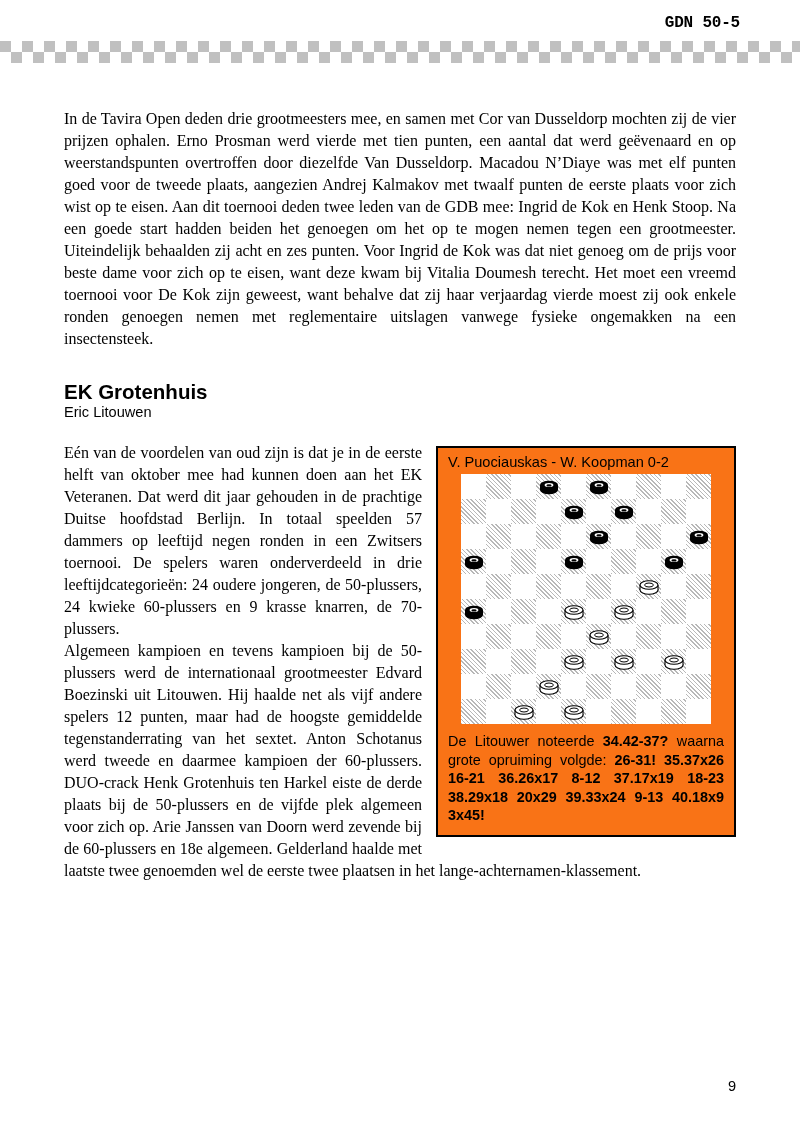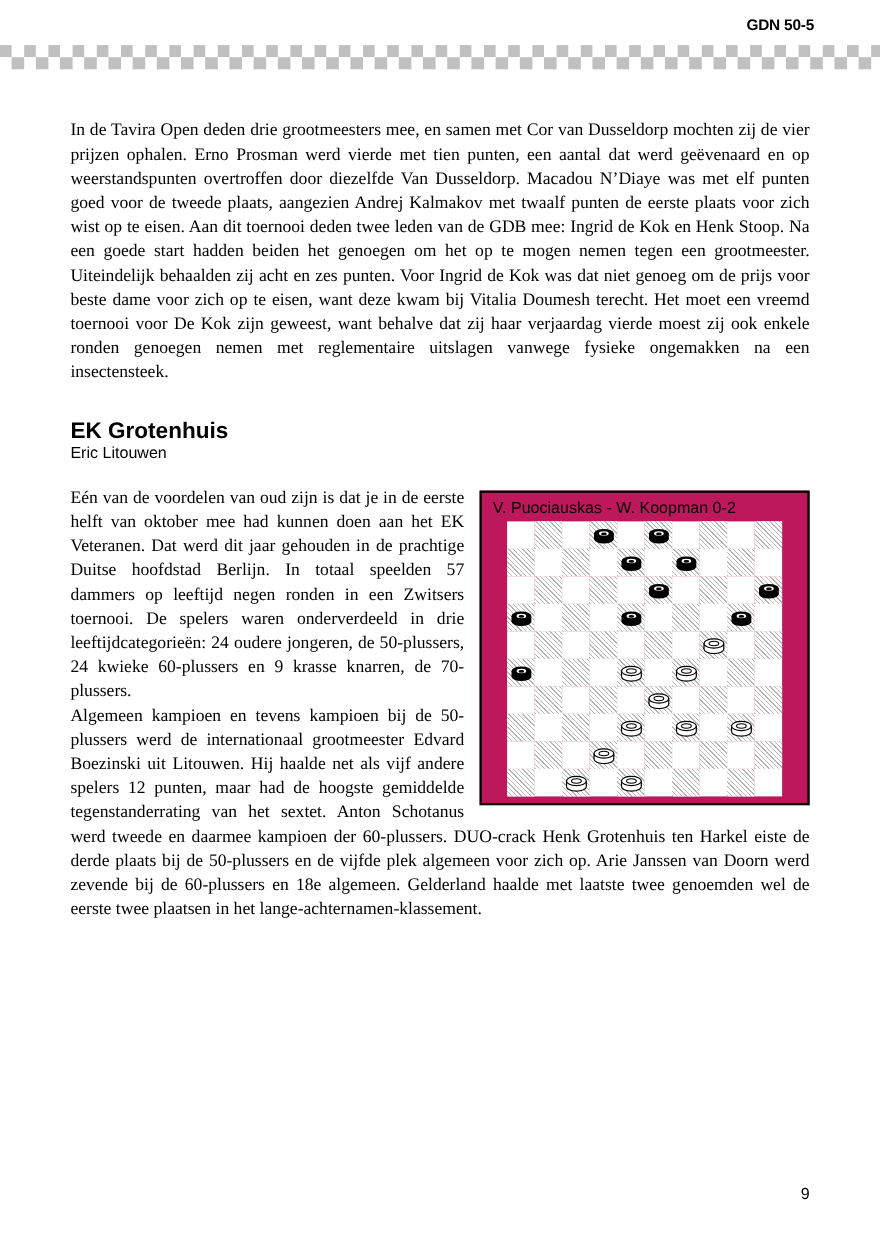--- a/index.html
+++ b/index.html
@@ -11,22 +11,22 @@
     position:relative;
     overflow:hidden;
   }
 
   
   .page-header {
     position:absolute; top:0; left:0; width:800px; height:70px;
   }
   .header-title {
     position:absolute; right:60px; top:14px;
-    font-size:14px; font-weight:bold; letter-spacing:-0.2px;
-    font-family:Liberation Sans, sans-serif;
+    font-size:16px; font-weight:bold; letter-spacing:-0.2px;
+    font-family:Liberation Mono, monospace;
   }
   .checker-rule {
     position:absolute; left:0; top:41px; width:800px; height:22px;
   }
   .checker-row { height:11px; width:800px; display:block; }
   .checker-row.r1 {
     background-image:
       linear-gradient(90deg,
         #c0c0c0 0 11px, #ffffff 11px 22px);
     background-size:22px 11px;
@@ -61,21 +61,21 @@
   }
 
   .spacer-lg { height:30px; }
   .spacer-md { height:22px; }
 
   
   .diagram-box {
     float:right;
     width:300px;
     margin:4px 0 6px 14px;
-    background:#be185d;
+    background:#f97316;
     border:2px solid #000000;
     box-sizing:border-box;
     padding:4px 6px 6px 6px;
   }
   .diagram-title {
     font-size:14.6px;
     font-family:"Liberation Sans", sans-serif;
     padding:2px 0 4px 4px;
     color:#000;
   }
@@ -462,20 +462,23 @@
             </div>
           </div>
           <div class="sq light"></div>
           <div class="sq dark"></div>
           <div class="sq light"></div>
           <div class="sq dark"></div>
           <div class="sq light"></div>
         </div>
     </div>
 
+    <div class="diagram-caption">
+      <span>De Litouwer noteerde </span><b>34.42-37?</b><span> waarna grote opruiming volgde: </span><b>26-31! 35.37x26 16-21 36.26x17 8-12 37.17x19  18-23  38.29x18  20x29 39.33x24 9-13 40.18x9 3x45!</b>
+    </div>
   </div>
 
   <p class="body-para">Eén van de voordelen van oud zijn is dat je in de eerste helft van oktober mee had kunnen doen aan het EK Veteranen. Dat werd dit jaar gehouden in de prachtige Duitse hoofdstad Berlijn. In totaal speelden 57 dammers op leeftijd negen ronden in een Zwitsers toernooi. De spelers waren onderverdeeld in drie leeftijdcategorieën: 24 oudere jongeren, de 50-plussers, 24 kwieke 60-plussers en 9 krasse knarren, de 70-plussers.</p>
 
   <p class="body-para">Algemeen kampioen en tevens kampioen bij de 50-plussers werd de internationaal grootmeester Edvard Boezinski uit Litouwen. Hij haalde net als vijf andere spelers 12 punten, maar had de hoogste gemiddelde tegenstanderrating van het sextet. Anton Schotanus werd tweede en daarmee kampioen der 60-plussers. DUO-crack Henk Grotenhuis ten Harkel eiste de derde plaats bij de 50-plussers en de vijfde plek algemeen voor zich op. Arie Janssen van Doorn werd zevende bij de 60-plussers en 18e algemeen. Gelderland haalde met laatste twee genoemden wel de eerste twee plaatsen in het lange-achternamen-klassement.</p>
 
 </div>
 
 <div class="page-number">9</div>
 

